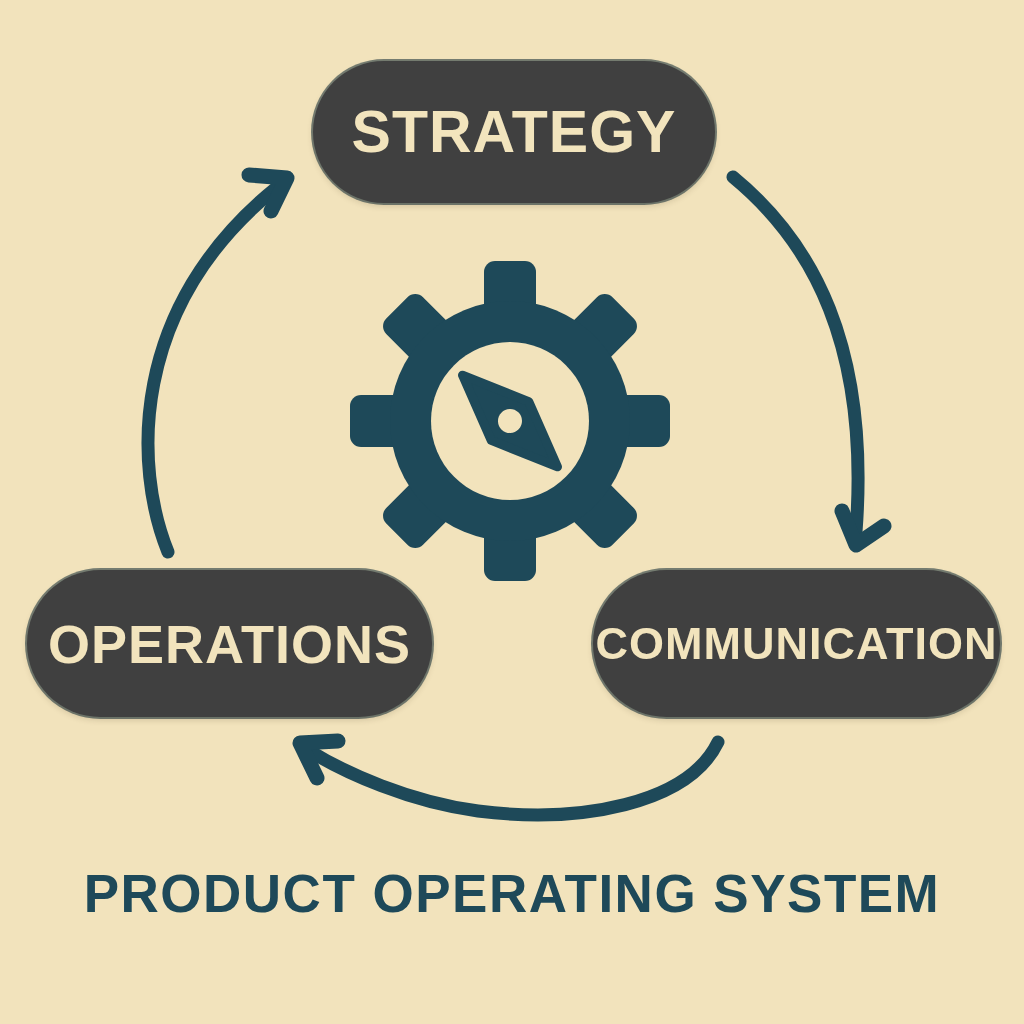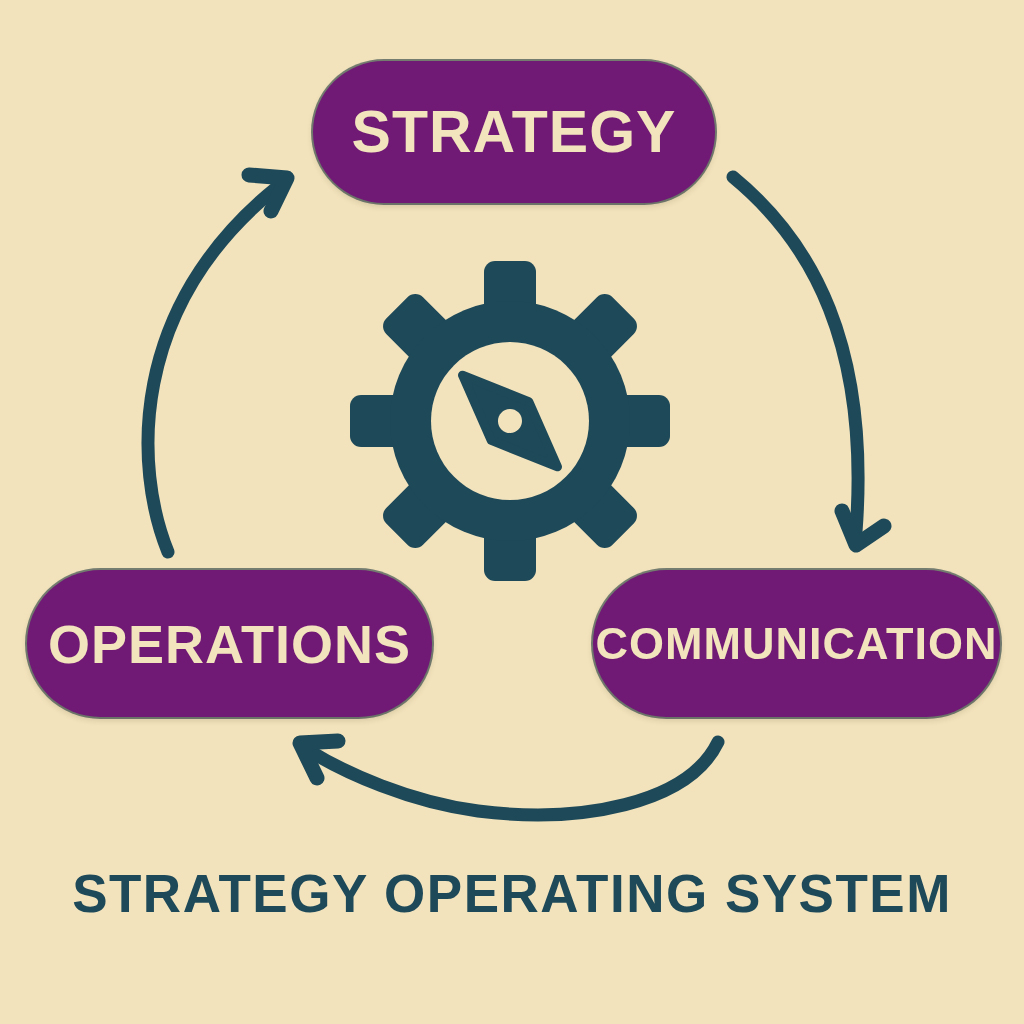--- a/index.html
+++ b/index.html
@@ -20,21 +20,21 @@
     left: 0;
     top: 0;
     width: 1024px;
     height: 1024px;
   }
   .pill {
     position: absolute;
     display: flex;
     align-items: center;
     justify-content: center;
-    background: #701a75;
+    background: #404040;
     border-radius: 76px;
     box-shadow: 0 0 0 2px rgba(16,42,53,0.55), 0 3px 6px rgba(60,45,20,0.18);
     color: #f2e4bd;
     font-weight: bold;
     letter-spacing: 1px;
     white-space: nowrap;
   }
   .pill-strategy {
     left: 313px; top: 61px;
     width: 402px; height: 142px;
@@ -114,15 +114,15 @@
   </div>
 
   <div class="pill pill-operations">
     <span>OPERATIONS</span>
   </div>
 
   <div class="pill pill-communication">
     <span>COMMUNICATION</span>
   </div>
 
-  <div class="diagram-title">STRATEGY OPERATING SYSTEM</div>
+  <div class="diagram-title">PRODUCT OPERATING SYSTEM</div>
 
 </div>
 
 </body></html>

